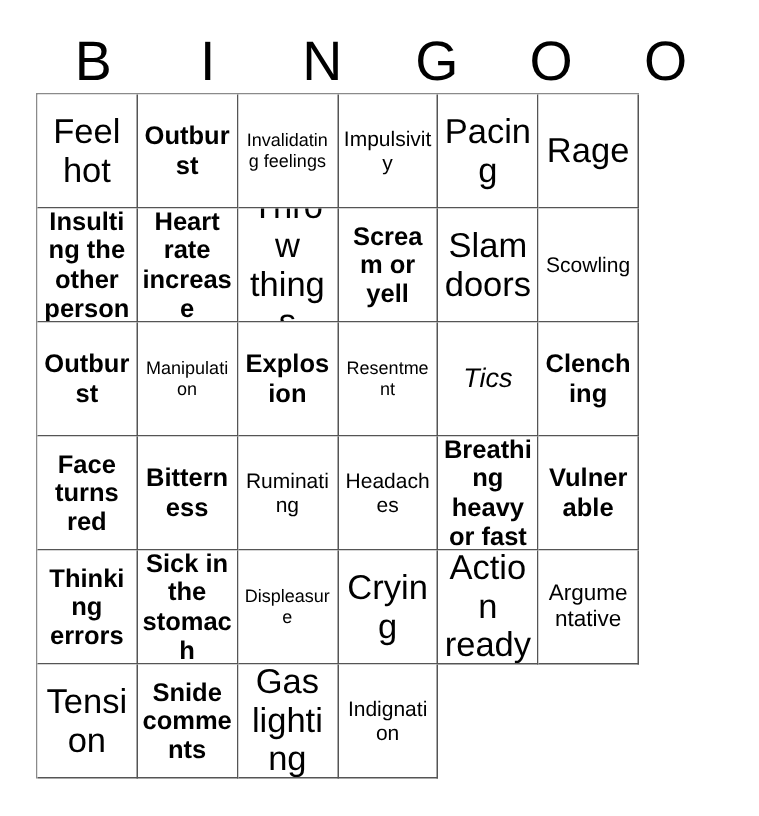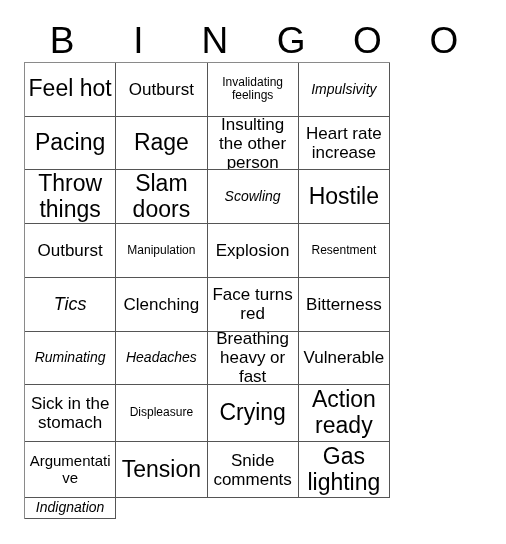--- a/index.html
+++ b/index.html
@@ -42,25 +42,25 @@
     letter-spacing: 0px;
     color: #000000;
     user-select: none;
   }
 
   
   #bingo-grid {
     position: absolute;
     left: 24px;
     top: 62px;
-    width: 366px;
+    width: 402px;
     height: 457px;
     box-sizing: border-box;
     display: grid;
-    grid-template-columns: repeat(4, 1fr);
+    grid-template-columns: repeat(6, 1fr);
     grid-template-rows: repeat(6, 1fr);
     border-top: 1px solid #8a8a8a;
     border-left: 1px solid #8a8a8a;
     background: #ffffff;
   }
 
   .bingo-cell {
     box-sizing: border-box;
     border-right: 1px solid #555555;
     border-bottom: 1px solid #555555;
@@ -77,22 +77,22 @@
     display: block;
     width: 100%;
     line-height: 1.12;
     word-wrap: break-word;
     hyphens: none;
   }
 
   
   .size-xl   { font-size: 18px; font-style: italic; }
   .size-lg   { font-size: 23px; }
-  .size-md   { font-size: 17px; }
-  .size-sm   { font-size: 14px; font-style: italic; }
+  .size-md   { font-size: 17px; font-weight: bold; }
+  .size-sm   { font-size: 14px; }
   .size-xs   { font-size: 12px; }
   .size-xxs  { font-size: 15px; }
 </style>
 </head>
 <body>
 
 <div id="bingo-card">
 
   <div id="bingo-header">
       <div class="header-letter">B</div>
@@ -125,29 +125,29 @@
       <div class="bingo-cell">
         <span class="cell-text size-md">Insulting the other person</span>
       </div>
       <div class="bingo-cell">
         <span class="cell-text size-md">Heart rate increase</span>
       </div>
       <div class="bingo-cell">
         <span class="cell-text size-lg">Throw things</span>
       </div>
       <div class="bingo-cell">
+        <span class="cell-text size-md">Scream or yell</span>
+      </div>
+      <div class="bingo-cell">
         <span class="cell-text size-lg">Slam doors</span>
       </div>
       <div class="bingo-cell">
         <span class="cell-text size-sm">Scowling</span>
       </div>
       <div class="bingo-cell">
-        <span class="cell-text size-lg">Hostile</span>
-      </div>
-      <div class="bingo-cell">
         <span class="cell-text size-md">Outburst</span>
       </div>
       <div class="bingo-cell">
         <span class="cell-text size-xs">Manipulation</span>
       </div>
       <div class="bingo-cell">
         <span class="cell-text size-md">Explosion</span>
       </div>
       <div class="bingo-cell">
         <span class="cell-text size-xs">Resentment</span>
@@ -170,20 +170,23 @@
       <div class="bingo-cell">
         <span class="cell-text size-sm">Headaches</span>
       </div>
       <div class="bingo-cell">
         <span class="cell-text size-md">Breathing heavy or fast</span>
       </div>
       <div class="bingo-cell">
         <span class="cell-text size-md">Vulnerable</span>
       </div>
       <div class="bingo-cell">
+        <span class="cell-text size-md">Thinking errors</span>
+      </div>
+      <div class="bingo-cell">
         <span class="cell-text size-md">Sick in the stomach</span>
       </div>
       <div class="bingo-cell">
         <span class="cell-text size-xs">Displeasure</span>
       </div>
       <div class="bingo-cell">
         <span class="cell-text size-lg">Crying</span>
       </div>
       <div class="bingo-cell">
         <span class="cell-text size-lg">Action ready</span>

